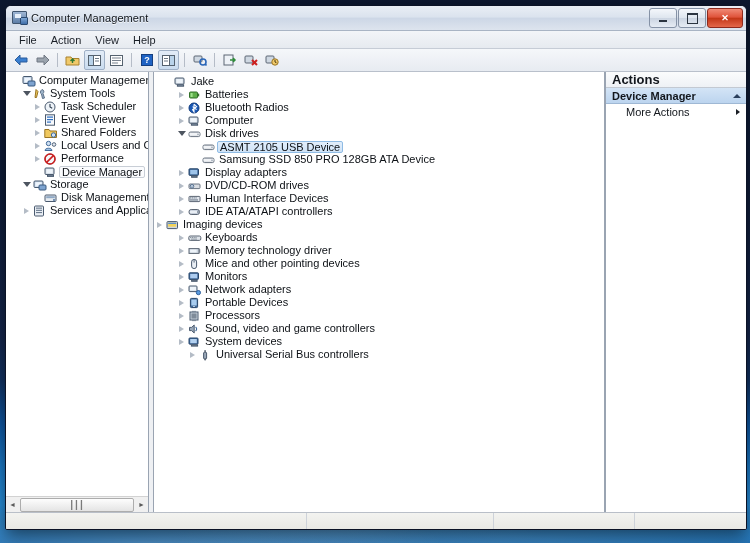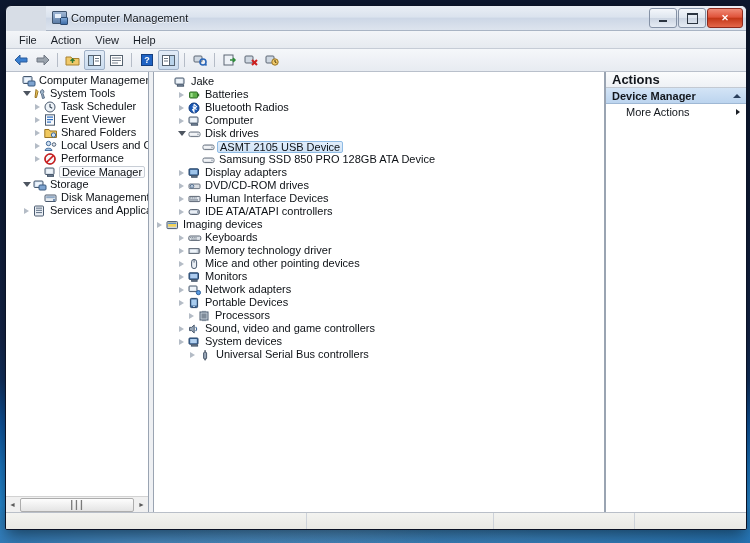--- a/index.html
+++ b/index.html
@@ -30,21 +30,21 @@
     background:#d7dde6;
     box-shadow:0 0 0 1px rgba(255,255,255,.18) inset, 0 6px 18px rgba(0,0,0,.55);
     overflow:hidden;
     display:flex;flex-direction:column;
   }
   
   #titlebar{
     height:24px;flex:0 0 24px;position:relative;
     background:linear-gradient(180deg,#e9eef5 0%,#dbe3ee 45%,#cdd7e6 52%,#dde4ee 100%);
     border-bottom:1px solid #a9b4c4;
-    display:flex;align-items:center;margin-left:40px;
+    display:flex;align-items:center;
   }
   #titlebar .tl-ico{
     width:14px;height:14px;margin-left:6px;margin-right:5px;position:relative;flex:0 0 14px;
   }
   .mmc-ico{
     width:13px;height:11px;background:linear-gradient(180deg,#9fb6d4,#5d7ea8);
     border:1px solid #40556f;border-radius:1px;position:relative;
   }
   .mmc-ico:after{
     content:"";position:absolute;left:2px;top:2px;width:6px;height:4px;
@@ -676,21 +676,21 @@
           </span>
           <span class="ico">
             <svg width="14" height="12" viewBox="0 0 14 12">
               <rect x="2.4" y="1.4" width="7.2" height="9.2" rx="1" fill="#3f6898" stroke="#27456a"></rect>
               <rect x="3.3" y="2.5" width="5.4" height="6" fill="#a9cdf0"></rect>
               <rect x="5" y="9.2" width="2" height="0.8" fill="#d9e3ee"></rect>
             </svg>
           </span>
           <span class="lbl">Portable Devices</span>
         </div>
-        <div class="row" style="padding-left: 32px;">
+        <div class="row" style="padding-left: 22px;">
           <span class="exp">
             <span class="chev-c"></span>
           </span>
           <span class="ico">
             <svg width="14" height="12" viewBox="0 0 14 12">
               <rect x="2" y="2" width="8" height="8" fill="#cfd8e2" stroke="#4a5a6e"></rect>
               <rect x="3.4" y="3.4" width="5.2" height="5.2" fill="#7f8b99"></rect>
               <rect x="4.6" y="0.8" width="0.8" height="1.2" fill="#4a5a6e"></rect>
               <rect x="6.6" y="0.8" width="0.8" height="1.2" fill="#4a5a6e"></rect>
               <rect x="4.6" y="10" width="0.8" height="1.2" fill="#4a5a6e"></rect>

